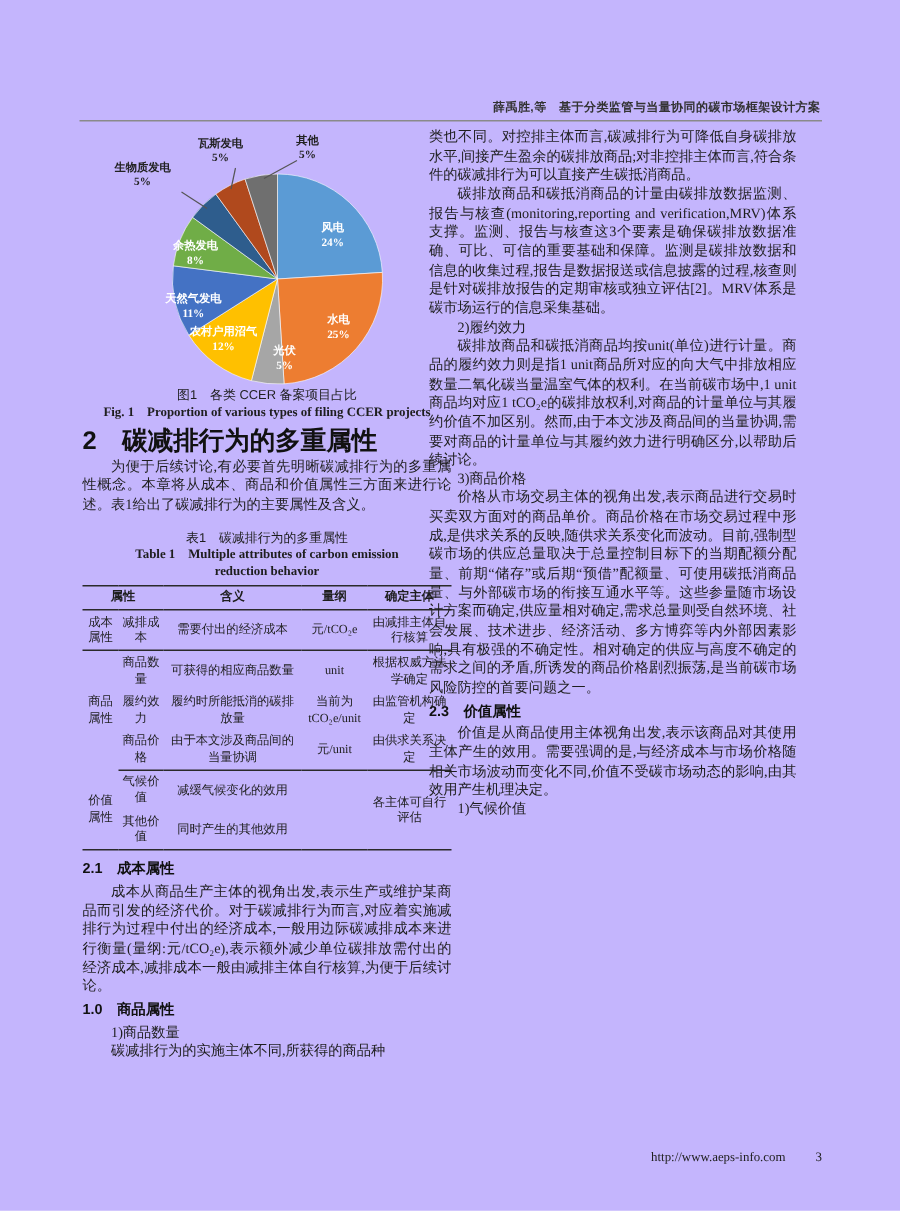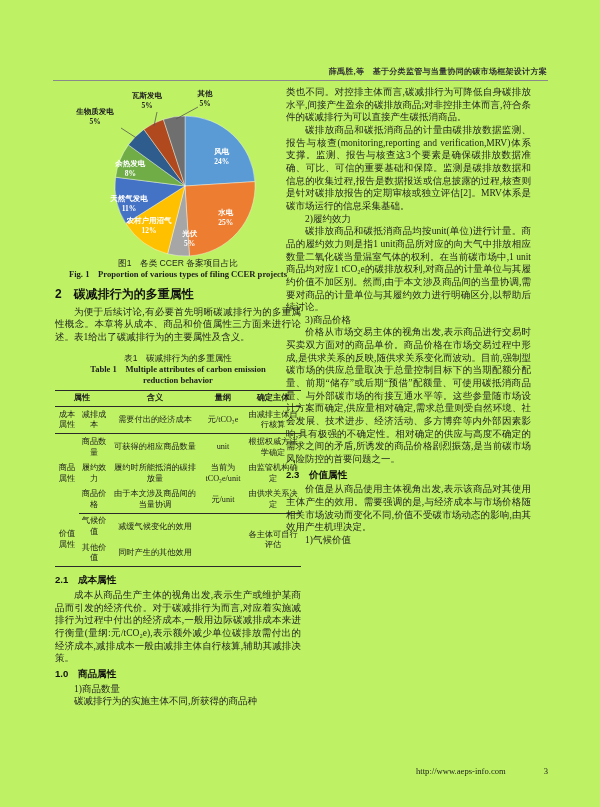--- a/index.html
+++ b/index.html
@@ -1,36 +1,36 @@
 <!DOCTYPE html>
 <html><head>
 <meta charset="utf-8">
 <style>
   html,body{margin:0;padding:0;}
   body{
     width:600px;height:807px;position:relative;background:#fdfdfc;
     font-family:"Liberation Serif","DejaVu Serif",serif;color:#1e1e1e;
     overflow:hidden;
   }
-  .page{position:absolute;inset:0;background:#bef264;}
+  .page{position:absolute;inset:0;background:#c4b5fd;}
   .running-head{
     position:absolute;top:66px;right:53px;
     font-family:"Liberation Sans","DejaVu Sans",sans-serif;
     font-size:8px;font-weight:bold;color:#333;letter-spacing:.3px;
   }
   .head-rule{position:absolute;top:80px;left:53px;width:495px;height:0;border-top:1px solid #8a8a8a;}
   .col{position:absolute;top:86px;font-size:9.5px;line-height:12.65px;text-align:justify;text-justify:inter-ideograph;}
   .col-left{left:55px;width:246px;}
   .col-right{left:286px;width:245px;}
   p{margin:0;text-indent:2em;}
   p.noindent{text-indent:0;}
   p.item{text-indent:2em;}
   h2{
     font-family:"Liberation Sans","DejaVu Sans",sans-serif;
-    font-size:12px;margin:8px 0 5px;font-weight:bold;color:#111;
+    font-size:17px;margin:8px 0 5px;font-weight:bold;color:#111;
   }
   h3{
     font-family:"Liberation Sans","DejaVu Sans",sans-serif;
     font-size:9.6px;margin:3px 0 2px;font-weight:bold;color:#111;
   }
   .figure{text-align:center;}
   .figure svg{display:block;margin:0 auto;}
   .cap-cn{
     font-family:"Liberation Sans","DejaVu Sans",sans-serif;
     font-size:8.6px;font-weight:normal;text-align:center;line-height:11px;
@@ -45,21 +45,21 @@
   table.attr-table th{
     font-family:Liberation Serif, serif;
     font-weight:bold;padding:2.5px 1px;border-bottom:.9px solid #2a2a2a;
   }
   table.attr-table td{padding:2.5px 1px;vertical-align:middle;}
   tr.group-end td{border-bottom:.9px solid #2a2a2a;}
   .pie-in{font-size:7.5px;font-weight:bold;fill:#ffffff;}
   .pie-out{font-size:7.5px;font-weight:bold;fill:#222222;}
   .footer{
     position:absolute;top:766px;left:303px;width:245px;
-    display:flex;justify-content:flex-end;align-items:baseline;gap:38px;
+    display:flex;justify-content:flex-end;align-items:baseline;gap:20px;
     font-size:8.6px;color:#222;
   }
 </style>
 </head>
 <body>
 
 <div class="page">
 
   <div class="running-head">薛禹胜,等　基于分类监管与当量协同的碳市场框架设计方案</div>
   <div class="head-rule"></div>
@@ -161,21 +161,21 @@
         <td rowspan="2">各主体可自行评估</td>
       </tr>
       <tr>
         <td>其他价值</td>
         <td>同时产生的其他效用</td>
       </tr>
     </tbody>
       </table>
 
     <h3>2.1　成本属性</h3>
-    <p>成本从商品生产主体的视角出发,表示生产或维护某商品而引发的经济代价。对于碳减排行为而言,对应着实施减排行为过程中付出的经济成本,一般用边际碳减排成本来进行衡量(量纲:元/tCO₂e),表示额外减少单位碳排放需付出的经济成本,减排成本一般由减排主体自行核算,辅助其减排决策。</p>
+    <p>成本从商品生产主体的视角出发,表示生产或维护某商品而引发的经济代价。对于碳减排行为而言,对应着实施减排行为过程中付出的经济成本,一般用边际碳减排成本来进行衡量(量纲:元/tCO₂e),表示额外减少单位碳排放需付出的经济成本,减排成本一般由减排主体自行核算,为便于后续讨论。</p>
     <h3>1.0　商品属性</h3>
     <p class="item">1)商品数量</p>
     <p>碳减排行为的实施主体不同,所获得的商品种</p>
   </div>
 
   <div class="col col-right">
     <p class="noindent">类也不同。对控排主体而言,碳减排行为可降低自身碳排放水平,间接产生盈余的碳排放商品;对非控排主体而言,符合条件的碳减排行为可以直接产生碳抵消商品。</p>
     <p>碳排放商品和碳抵消商品的计量由碳排放数据监测、报告与核查(monitoring,reporting and verification,MRV)体系支撑。监测、报告与核查这3个要素是确保碳排放数据准确、可比、可信的重要基础和保障。监测是碳排放数据和信息的收集过程,报告是数据报送或信息披露的过程,核查则是针对碳排放报告的定期审核或独立评估[2]。MRV体系是碳市场运行的信息采集基础。</p>
     <p class="item">2)履约效力</p>
     <p>碳排放商品和碳抵消商品均按unit(单位)进行计量。商品的履约效力则是指1 unit商品所对应的向大气中排放相应数量二氧化碳当量温室气体的权利。在当前碳市场中,1 unit商品均对应1 tCO₂e的碳排放权利,对商品的计量单位与其履约价值不加区别。然而,由于本文涉及商品间的当量协调,需要对商品的计量单位与其履约效力进行明确区分,以帮助后续讨论。</p>

